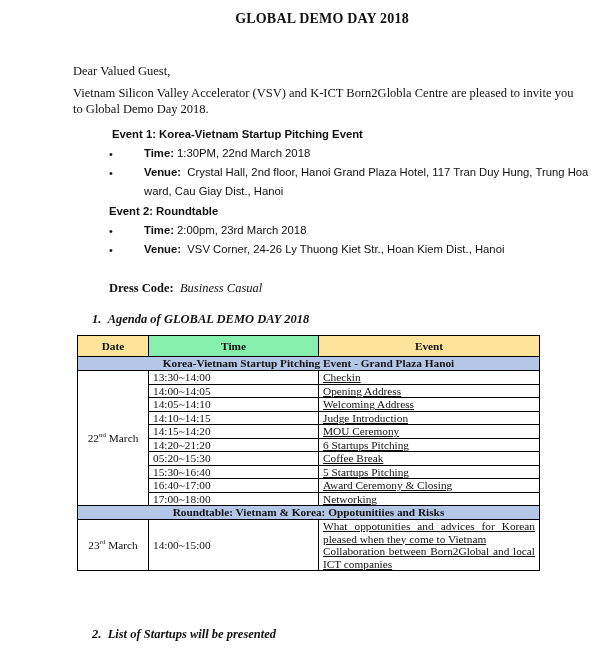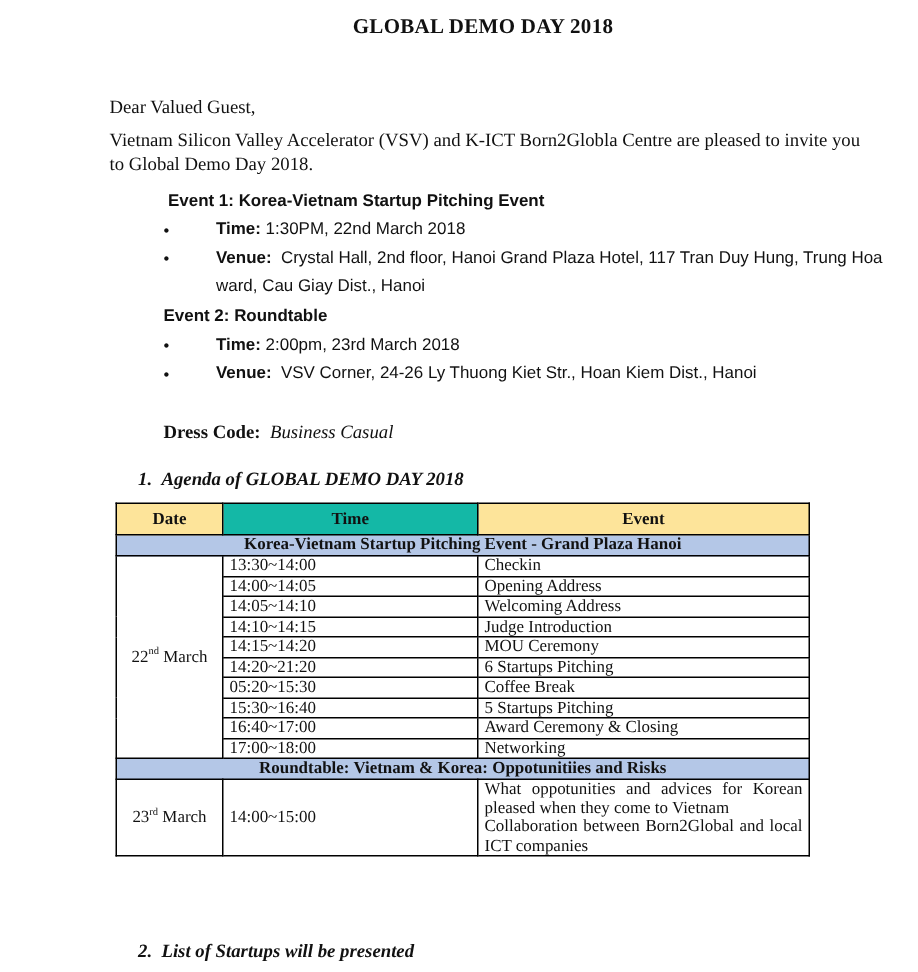--- a/index.html
+++ b/index.html
@@ -10,21 +10,21 @@
   .ev { font-family:"Liberation Sans", sans-serif; font-size:11.3px; }
   .bullet { font-family:"Liberation Sans", sans-serif; font-size:11px; }
   b { font-weight:bold; }
   .heading { font-family:"Liberation Serif", serif; font-style:italic; font-weight:bold; font-size:12.5px; }
   table.agenda { position:absolute; left:77px; top:335px; width:462px; border-collapse:collapse; table-layout:fixed; font-family:"Liberation Serif", serif; font-size:11.3px; }
   table.agenda td, table.agenda th { border:1.5px solid #000; padding:0 4px; line-height:12.5px; }
   table.agenda th { background:#fde49a; height:20px; font-weight:bold; text-align:center; }
   .band td { background:#b4c7e7; font-weight:bold; text-align:center; height:13px; }
   td.date { text-align:center; vertical-align:middle; }
   td.time { text-align:left; height:12.5px;margin-top:12px; }
-  td.event { text-align:left; }
+  td.event { text-align:left;text-decoration:underline; }
   td.justify { text-align:justify; line-height:14px; padding-top:0; padding-bottom:0; }
   sup { font-size:7px; vertical-align:super; line-height:0; }
 </style>
 </head>
 <body>
 
 <div class="abs title">GLOBAL DEMO DAY 2018</div>
 
 <div class="abs p" style="left:57px;top:64px;">Dear Valued Guest,</div>
 <div class="abs p" style="left:57px;top:86px;">Vietnam Silicon Valley Accelerator (VSV) and K-ICT Born2Globla Centre are pleased to invite you</div>
@@ -49,21 +49,21 @@
 
 <table class="agenda">
   <colgroup>
       <col style="width:71px">
       <col style="width:170px">
       <col style="width:221px">
     </colgroup>
   <tbody>
       <tr>
     <th style="background: rgb(253, 228, 154);">Date</th>
-    <th style="background: #14b8a6;">Time</th>
+    <th style="background: #86efac;">Time</th>
     <th style="background: rgb(253, 228, 154);">Event</th>
   </tr>
   <tr class="band">
     <td colspan="3" style="background: rgb(180, 199, 231);">Korea-Vietnam Startup Pitching Event - Grand Plaza Hanoi</td>
   </tr>
   <tr>
     <td class="date" rowspan="10"><span>22</span><sup>nd</sup><span style="white-space:pre"> March</span></td>
     <td class="time">13:30~14:00</td>
     <td class="event">Checkin</td>
   </tr>

